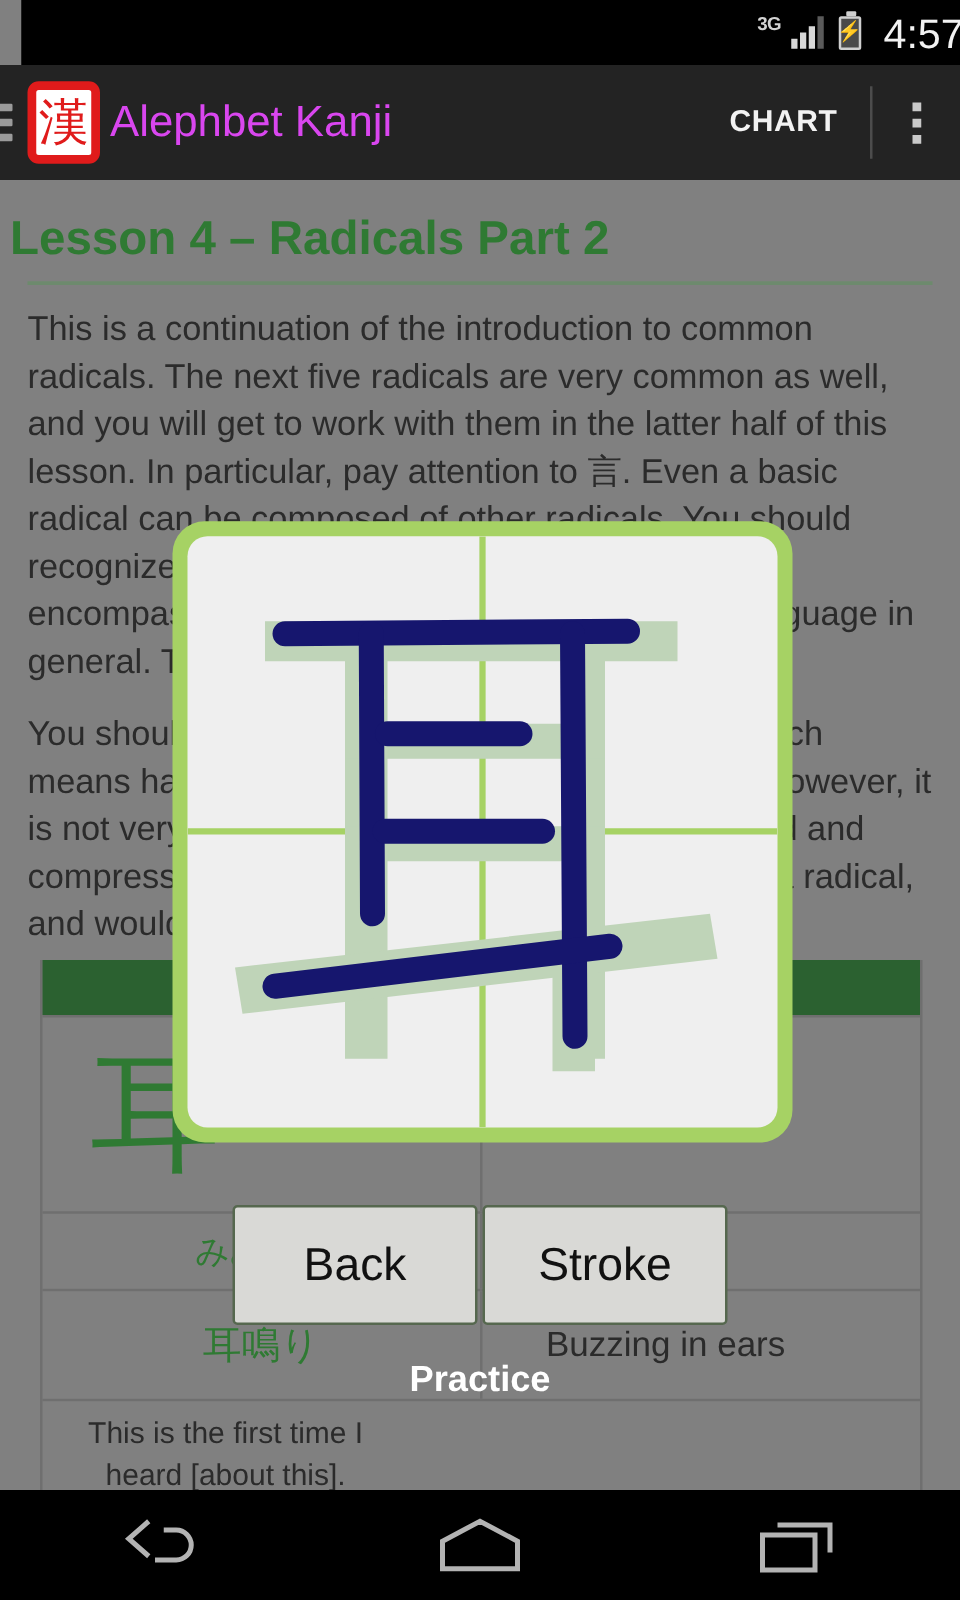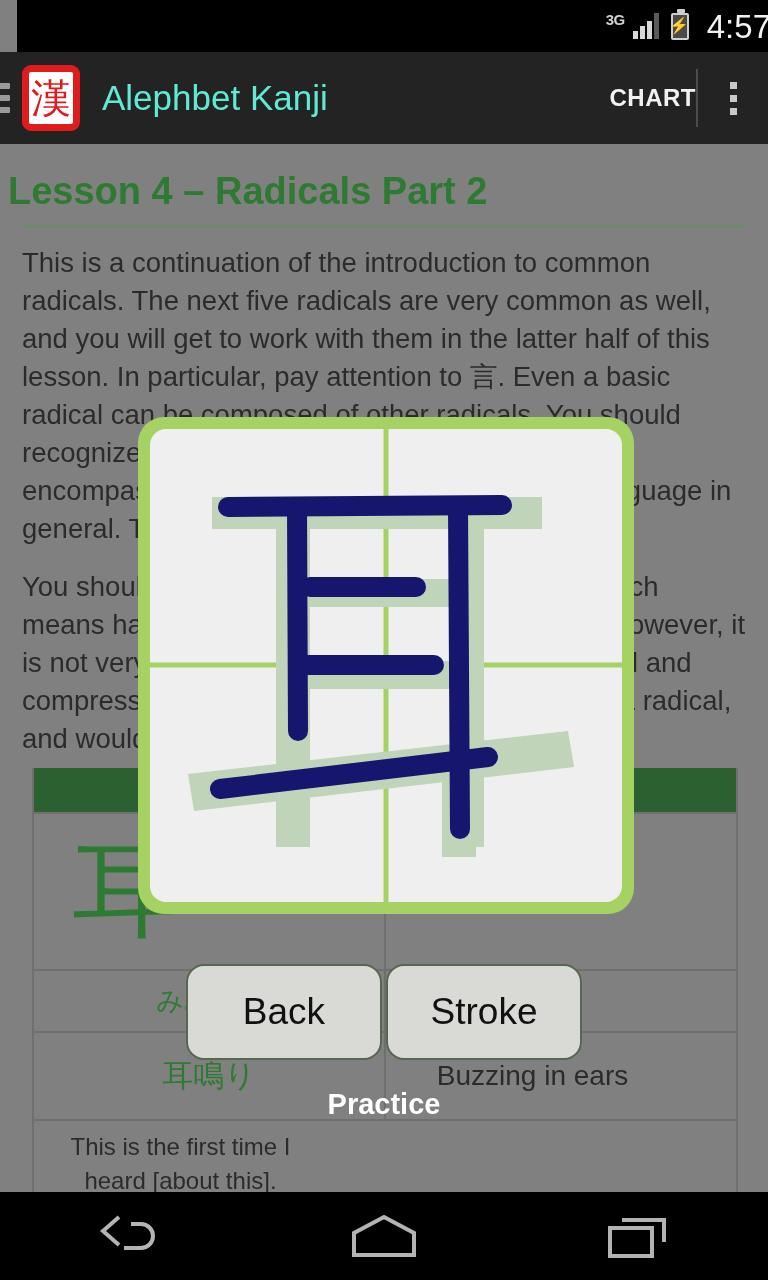--- a/index.html
+++ b/index.html
@@ -40,24 +40,24 @@
     background:#232323; display:flex; align-items:center;
   }
   #hamburger { width:18px; margin-left:-8px; display:flex; flex-direction:column;
                gap:6px; flex:0 0 auto; }
   #hamburger span { display:block; height:6px; background:#9a9a9a; border-radius:1px; }
   #app-logo { width:58px; height:66px; margin-left:12px; background:#fff;
               border:7px solid #e01b1b; border-radius:9px; display:flex;
               align-items:center; justify-content:center; color:#e01b1b;
               font-size:40px; line-height:1; flex:0 0 auto;
               font-family:"DejaVu Sans", sans-serif; }
-  #app-title { color:#5eead4; font-size:35px; margin-left:22px; flex:1 1 auto;
+  #app-title { color:#d946ef; font-size:35px; margin-left:8px; flex:1 1 auto;
                white-space:nowrap; }
   #chart-action { color:#f2f2f2; font-size:24px; font-weight:bold;
-                  letter-spacing:0.5px; }
+                  letter-spacing:0.5px; padding-right:26px; }
   #appbar-divider { width:2px; height:58px; background:#4c4c4c; }
   #overflow-menu { width:70px; display:flex; flex-direction:column;
                    align-items:center; gap:6px; }
   #overflow-menu i { display:block; width:7px; height:7px; background:#c9c9c9; }
 
   
   #content { position:absolute; left:0; top:144px; width:768px; height:1048px;
              background:#808080; overflow:hidden; }
   #lesson-title { color:#2f7a33; font-size:38px; font-weight:bold; padding:26px 0 0 8px; }
   #title-rule { height:3px; background:#6d8a6d; margin:12px 22px 0 22px; }
@@ -91,21 +91,21 @@
   #draw-modal { position:absolute; left:138px; top:417px; width:496px; height:497px;
                 background:#a6d264; border-radius:26px; padding:12px; z-index:20; }
   #draw-canvas { width:100%; height:100%; background:#efefef; border-radius:16px;
                  position:relative; overflow:hidden; }
   #draw-canvas svg { position:absolute; inset:0; width:100%; height:100%; }
 
   
   #practice-buttons { position:absolute; left:0; top:964px; width:768px; height:96px;
                       display:flex; justify-content:center; gap:4px; z-index:30; }
   .pbtn { width:196px; height:96px; background:#d9d9d6; border:2px solid #56684f;
-          border-radius:18px; font-size:37px; color:#111; display:flex;
+          border-radius:4px; font-size:37px; color:#111; display:flex;
           align-items:center; justify-content:center; font-family:"Liberation Sans", sans-serif; }
 
   
   #nav-bar { position:absolute; left:0; top:1192px; width:768px; height:88px;
              background:#000; display:flex; align-items:center; z-index:40; }
   .nav-btn { flex:1 1 0; display:flex; align-items:center; justify-content:center; }
 </style>
 </head>
 <body>
 

